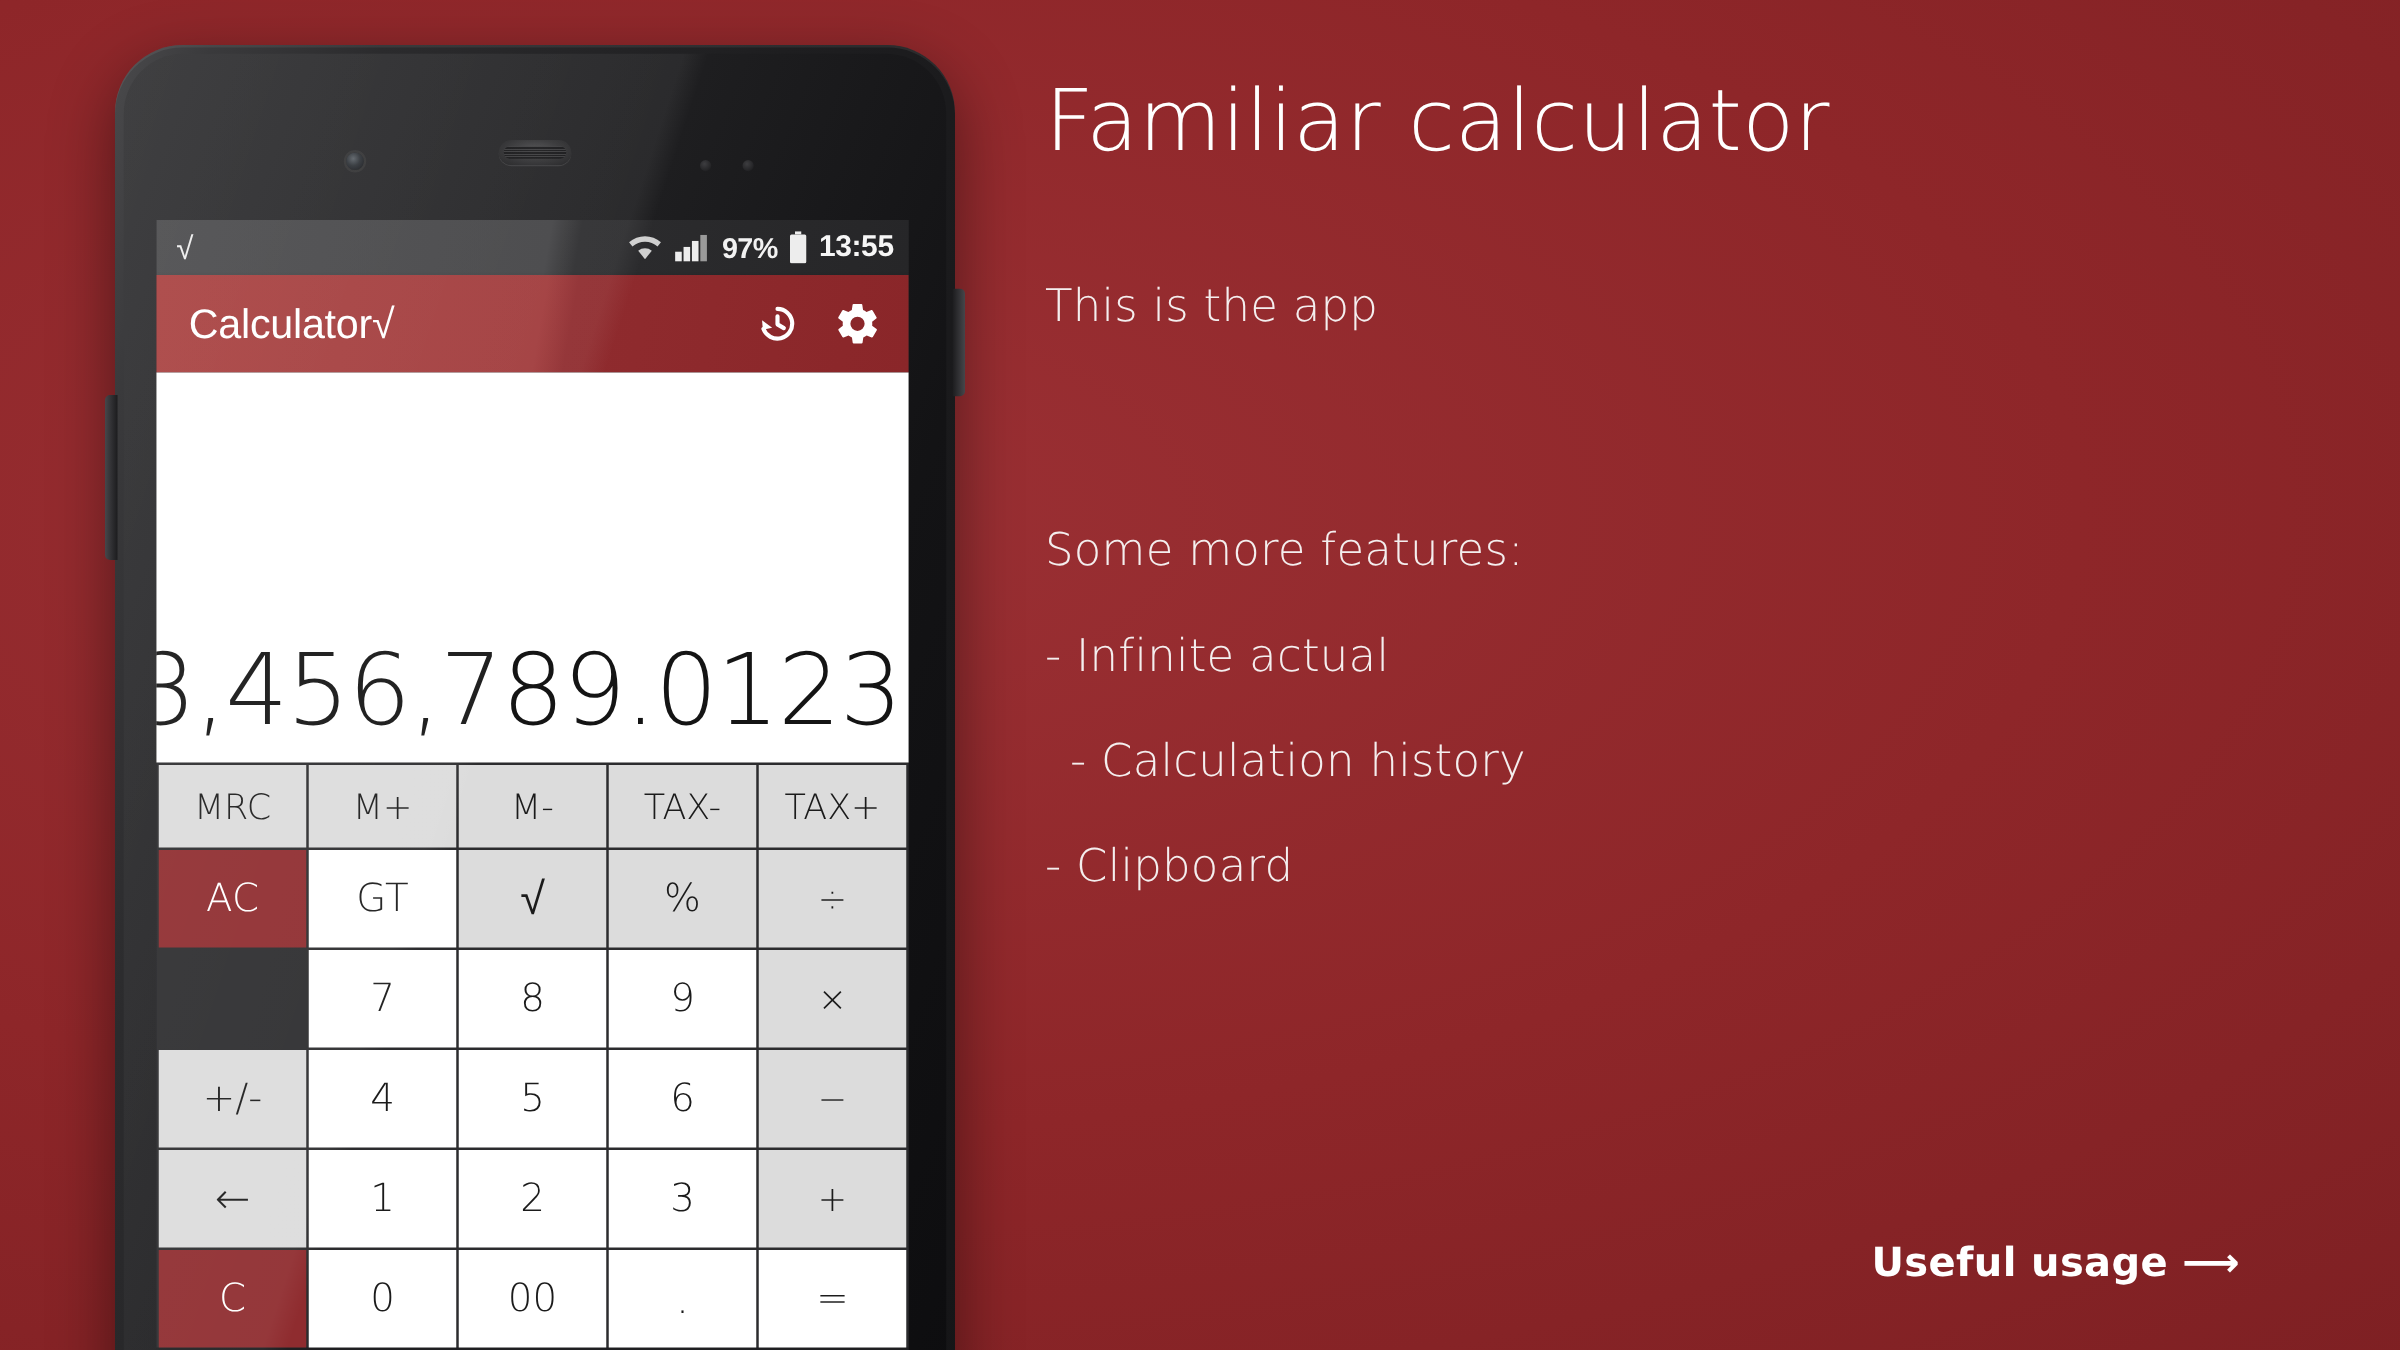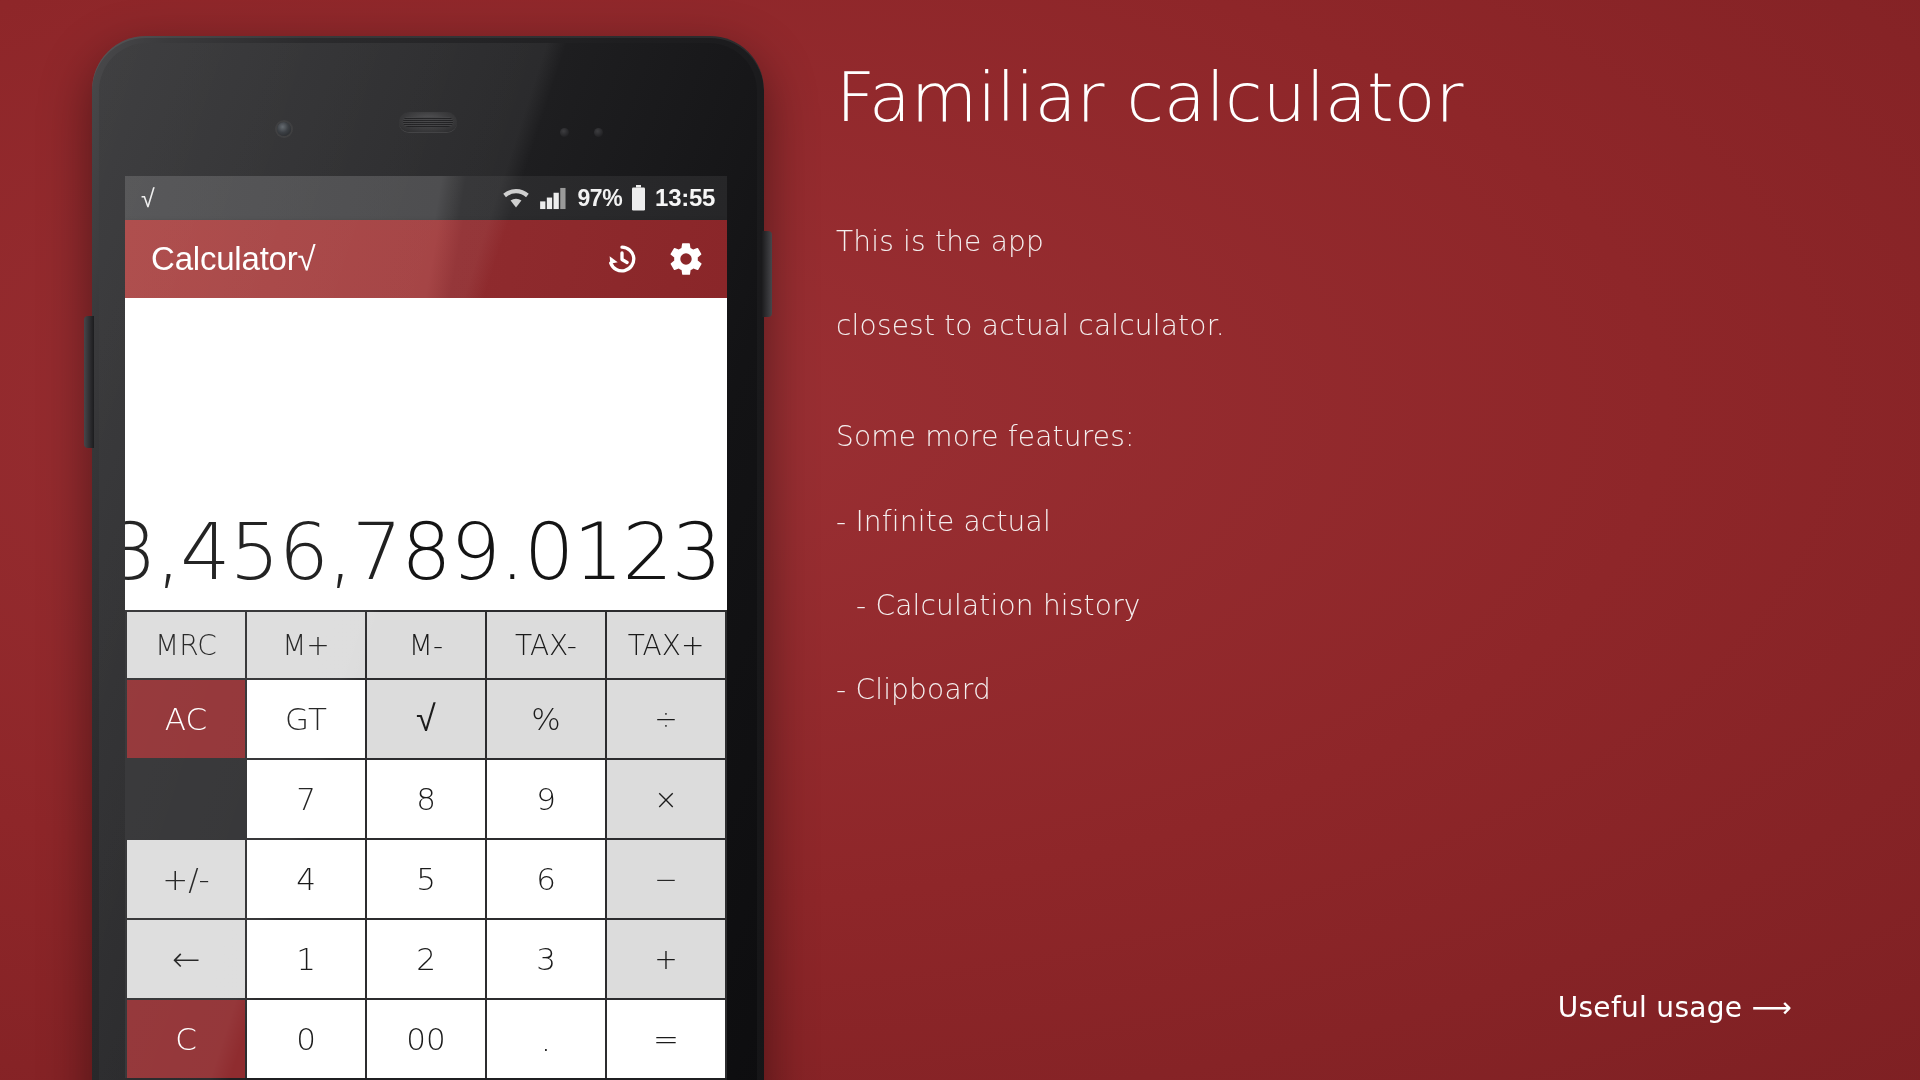--- a/index.html
+++ b/index.html
@@ -240,40 +240,40 @@
     font-size: 68px;
     letter-spacing: 0.2px;
     white-space: nowrap;
   }
   .copy-line {
     position: absolute;
     left: 0;
     color: #f4eeee;
     font-family: "DejaVu Sans", sans-serif;
     font-weight: 300;
-    font-size: 28px;
+    font-size: 36px;
     letter-spacing: 0.2px;
     white-space: nowrap;
   }
   .cl0 { top: 225px; }
   .cl1 { top: 309px; }
   .cl2 { top: 420px; text-align: right; }
   .cl3 { top: 505px; }
   .cl4 { top: 589px; margin-left: 20px; }
   .cl5 { top: 673px; text-align: right; }
   .cl6 { top: 757px; }
 
   .cta {
     position: absolute;
     right: 54px;
     top: 991px;
     color: #ffffff;
     font-family: "DejaVu Sans", sans-serif;
-    font-weight: 400;
-    font-size: 28px;
+    font-weight: 700;
+    font-size: 32px;
     white-space: nowrap;
     letter-spacing: 0.3px;
   }
 </style>
 </head>
 <body>
 
 <div id="stage">
 
   <div id="phone">
@@ -390,21 +390,20 @@
 
     </div>
 
     <div class="phone-gloss"></div>
   </div>
 
   <div id="copy">
     <div class="headline">Familiar calculator</div>
 
     <div class="copy-line cl0">This is the app</div>
-    <div class="copy-line cl1">closest to actual calculator.</div>
     <div class="copy-line cl2">Some more features:</div>
     <div class="copy-line cl3">- Infinite actual</div>
     <div class="copy-line cl4">- Calculation history</div>
     <div class="copy-line cl5">- Clipboard</div>
 
     <div class="cta">Useful usage ⟶</div>
   </div>
 
 </div>
 

